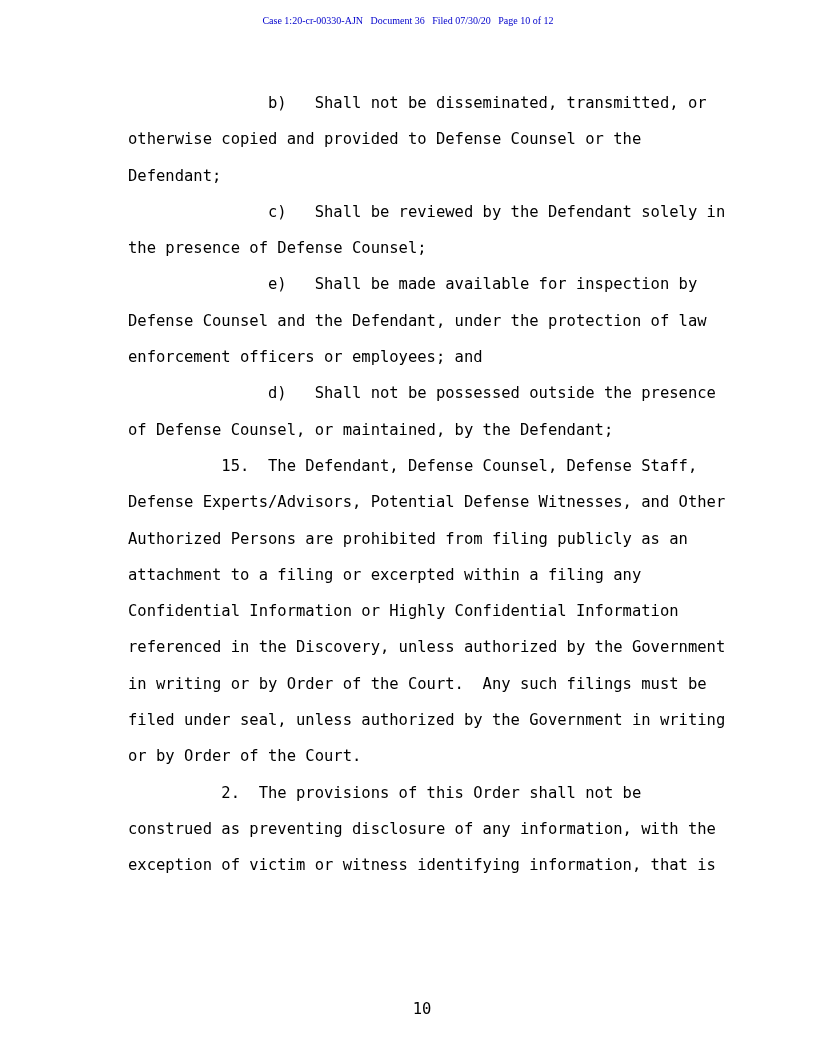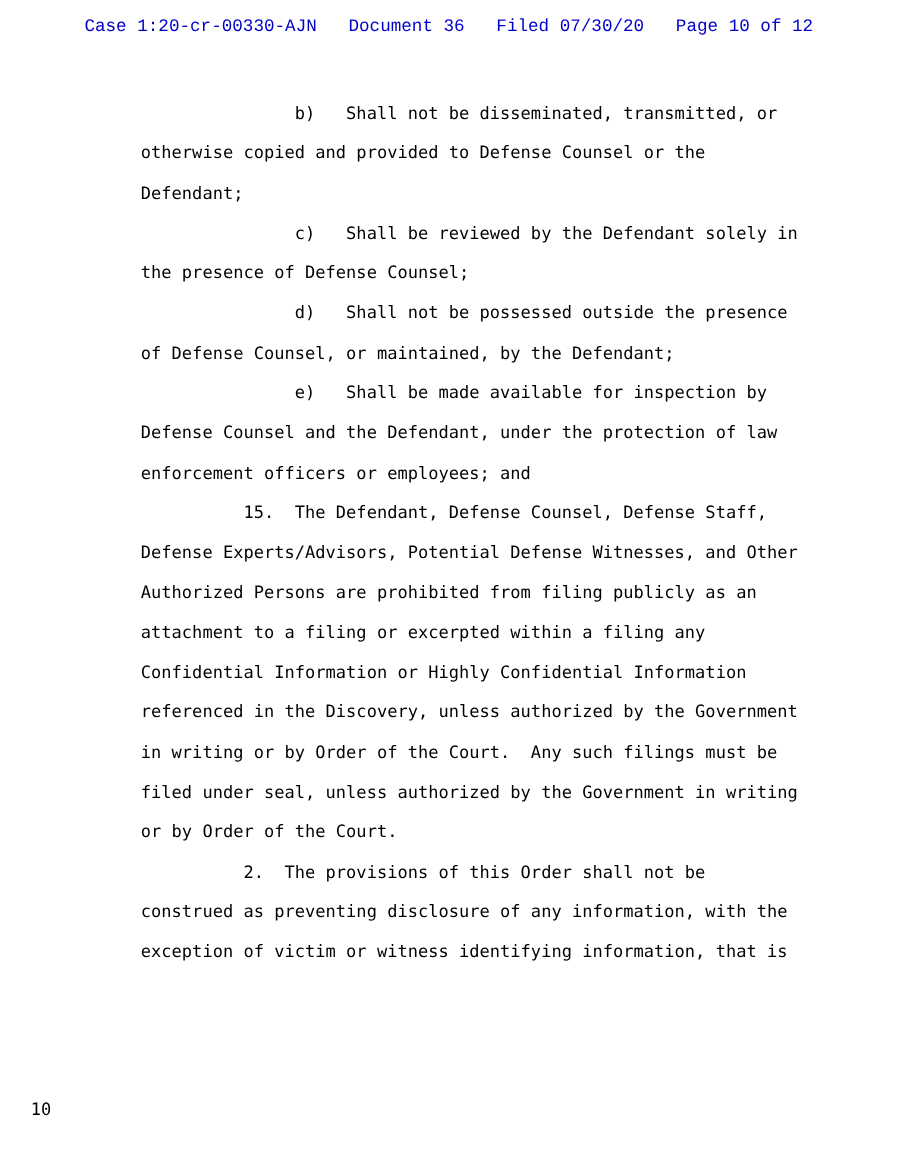--- a/index.html
+++ b/index.html
@@ -17,64 +17,65 @@
     overflow: hidden;
     font-family: "DejaVu Sans Mono", monospace;
     color: var(--text-color);
   }
   .ecf-header {
     position: absolute;
     top: 15px;
     left: 0;
     right: 0;
     text-align: center;
-    font-family: Liberation Mono, monospace;
-    font-size: 16px;
+    font-family: Liberation Serif, serif;
+    font-size: 10px;
     color: var(--header-blue);
     white-space: pre;
   }
   .body-text {
     position: absolute;
     left: 96px;
     top: 85px;
     width: 640px;
     font-size: 15.5px;
     line-height: 36.3px;
     margin-left: 32px;
   }
   .para {
     white-space: pre;
   }
   .page-number {
     position: absolute;
     left: 0;
     right: 0;
     top: 1000px;
+    text-align: center;
     font-size: 15.5px;
     margin-left: 28px;
   }
 </style>
 </head>
 <body>
 
 <div class="page">
 
   <div class="ecf-header">Case 1:20-cr-00330-AJN   Document 36   Filed 07/30/20   Page 10 of 12</div>
 
   <div class="body-text">
     <div class="para">               b)   Shall not be disseminated, transmitted, or
 otherwise copied and provided to Defense Counsel or the
 Defendant;</div>
     <div class="para">               c)   Shall be reviewed by the Defendant solely in
 the presence of Defense Counsel;</div>
-    <div class="para">               d)   Shall not be possessed outside the presence
-of Defense Counsel, or maintained, by the Defendant;</div>
     <div class="para">               e)   Shall be made available for inspection by
 Defense Counsel and the Defendant, under the protection of law
 enforcement officers or employees; and</div>
+    <div class="para">               d)   Shall not be possessed outside the presence
+of Defense Counsel, or maintained, by the Defendant;</div>
     <div class="para">          15.  The Defendant, Defense Counsel, Defense Staff,
 Defense Experts/Advisors, Potential Defense Witnesses, and Other
 Authorized Persons are prohibited from filing publicly as an
 attachment to a filing or excerpted within a filing any
 Confidential Information or Highly Confidential Information
 referenced in the Discovery, unless authorized by the Government
 in writing or by Order of the Court.  Any such filings must be
 filed under seal, unless authorized by the Government in writing
 or by Order of the Court.</div>
     <div class="para">          2.  The provisions of this Order shall not be

